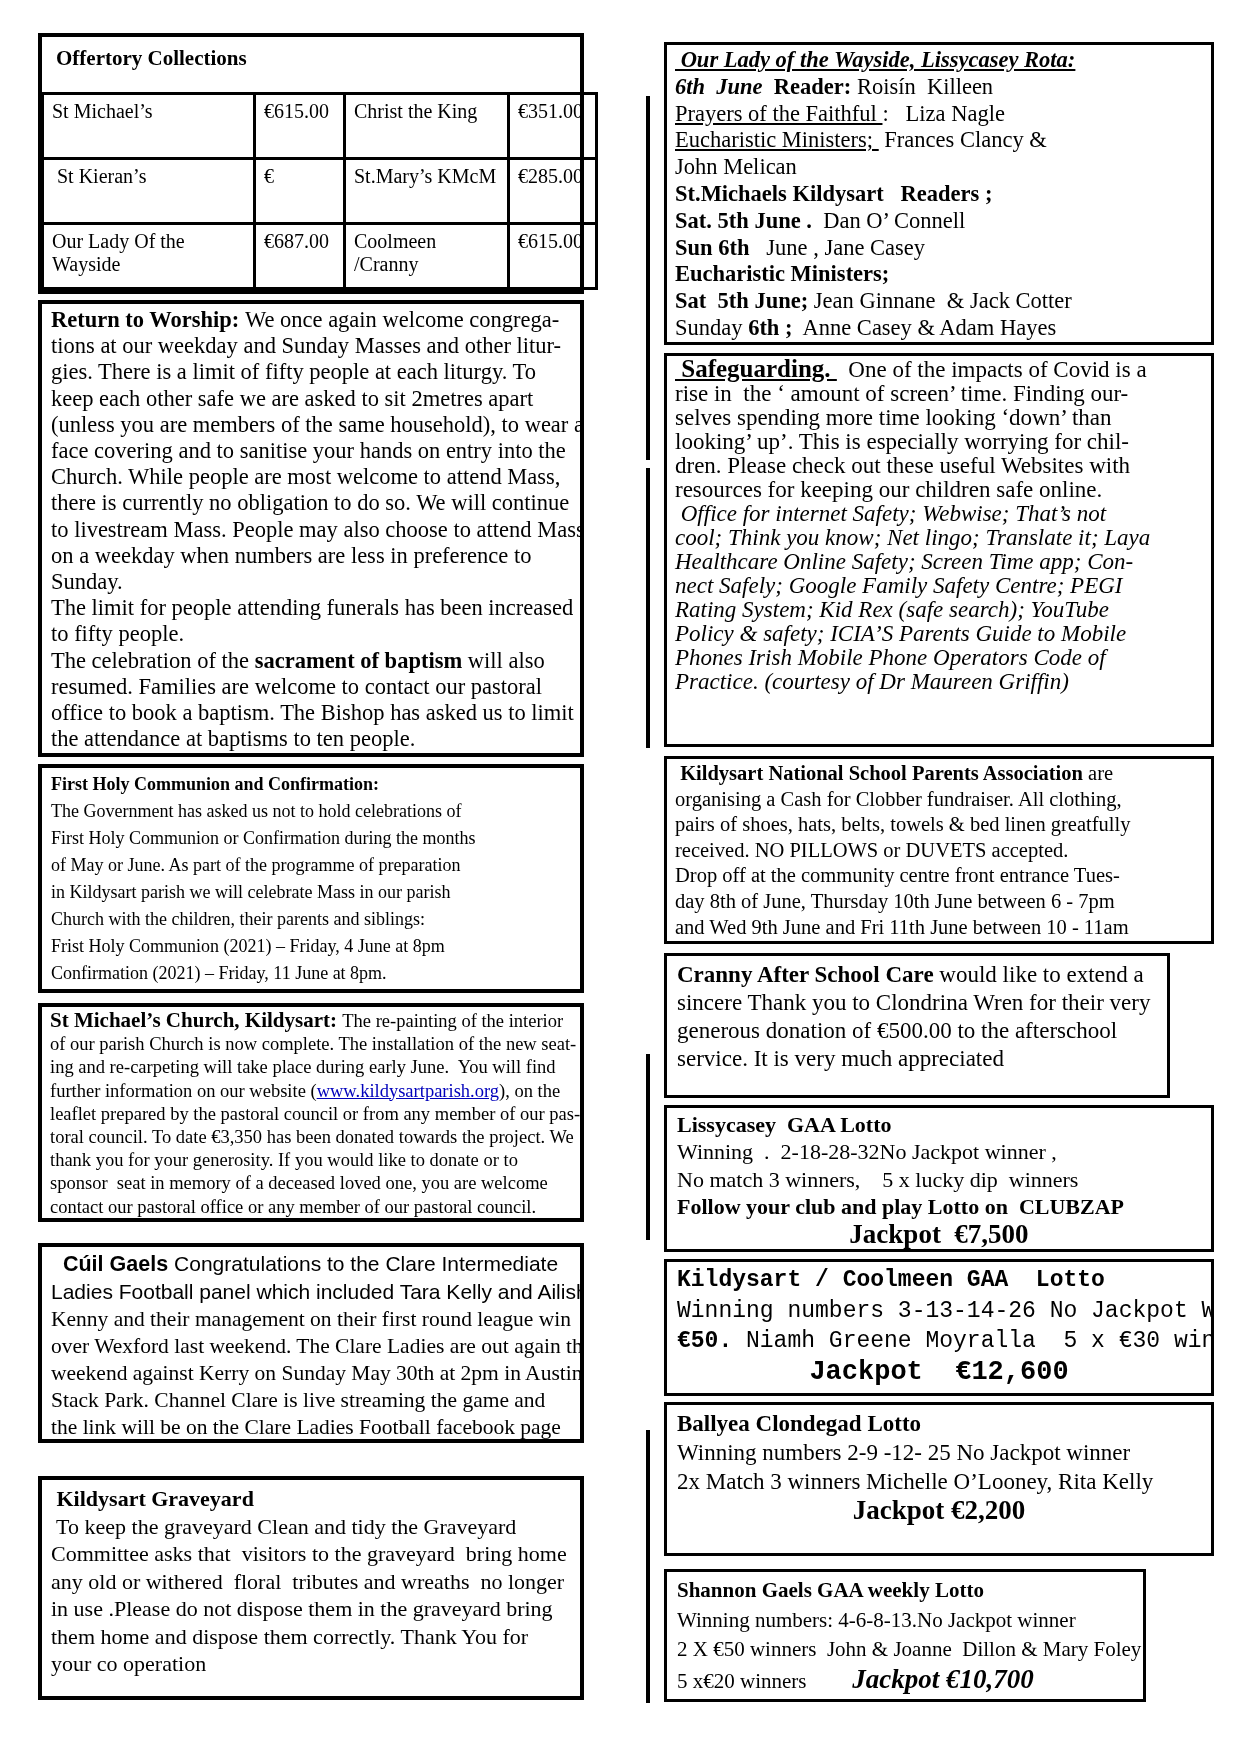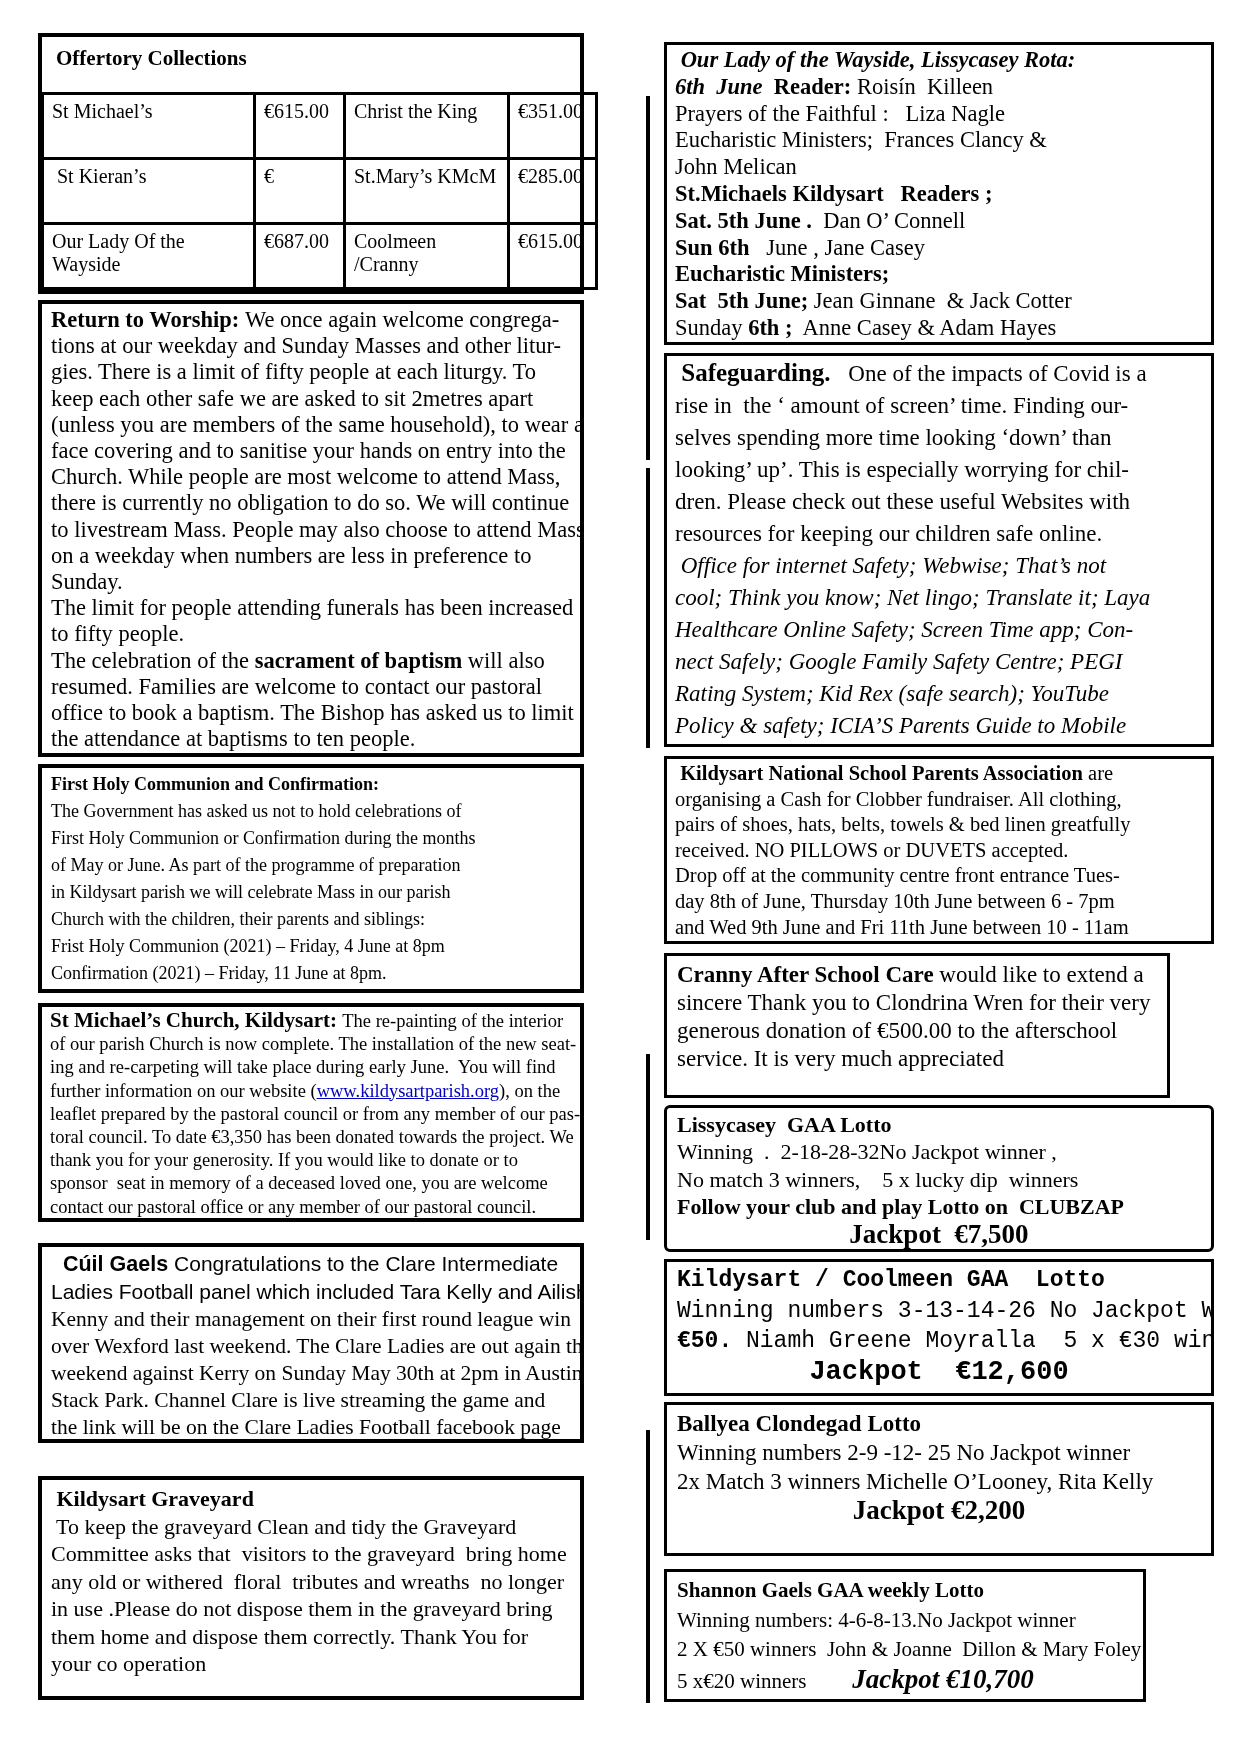--- a/index.html
+++ b/index.html
@@ -4,21 +4,21 @@
 <style>
   html,body{margin:0;padding:0;background:#ffffff;}
   #page{position:relative;width:1235px;height:1748px;background:#ffffff;color:#000;
         font-family:"Liberation Serif",serif;}
   .box{position:absolute;box-sizing:border-box;background:#fff;border:3px solid #000;
        overflow:hidden;color:#000;}
   .lbox{border-width:4px;}
   .line{white-space:pre;}
   .b{font-weight:700;}
   .i{font-style:italic;}
-  .u{}
+  .u{text-decoration:underline;}
   .sans{font-family:"Liberation Sans",sans-serif;}
   .link{color:#0000bb;text-decoration:underline;cursor:pointer;}
   .vbar{position:absolute;left:646px;width:4px;background:#000;}
 
   
   #box-offertory{left:38px;top:33px;width:546px;height:261px;overflow:visible;}
   #offertory-title{position:absolute;left:14px;top:9px;font-size:21px;font-weight:700;}
   #offertory-table{position:absolute;left:-1px;top:55px;width:554px;border-collapse:collapse;
                    table-layout:fixed;font-size:20px;}
   #offertory-table td{border:3px solid #000;vertical-align:top;padding:5px 8px;
@@ -26,24 +26,24 @@
 
   
   #box-worship{left:38px;top:300px;width:546px;height:457px;font-size:22.5px;line-height:26.2px;padding:3px 9px;}
   #box-communion{left:38px;top:764px;width:546px;height:229px;font-size:18px;line-height:27px;padding:3px 9px;}
   #box-stmichaels{left:38px;top:1003px;width:546px;height:219px;font-size:18.5px;line-height:23.2px;padding:2px 8px;}
   #box-cuilgaels{left:38px;top:1243px;width:546px;height:200px;font-size:21.5px;line-height:27px;padding:3px 9px;}
   #box-graveyard{left:38px;top:1476px;width:546px;height:224px;font-size:22px;line-height:27.5px;padding:5px 9px;}
 
   
   #box-rota{left:664px;top:42px;width:550px;height:303px;font-size:22.5px;line-height:26.8px;padding:2px 8px;}
-  #box-safeguarding{left:664px;top:353px;width:550px;height:394px;font-size:23px;line-height:32px;padding:1px 8px;}
+  #box-safeguarding{left:664px;top:353px;width:550px;height:394px;font-size:23px;line-height:24px;padding:1px 8px;}
   #box-parents{left:664px;top:756px;width:550px;height:188px;font-size:20.5px;line-height:25.6px;padding:2px 8px;}
   #box-cranny{left:664px;top:953px;width:506px;height:145px;font-size:23px;line-height:28px;padding:5px 10px;}
-  #box-lissycasey{left:664px;top:1105px;width:550px;height:147px;font-size:22px;line-height:27.4px;padding:3px 10px;border-radius:6px;}
+  #box-lissycasey{left:664px;top:1105px;width:550px;height:147px;font-size:22px;line-height:27.4px;padding:3px 10px;}
   #box-coolmeen{left:664px;top:1259px;width:550px;height:137px;font-size:23px;line-height:30.5px;padding:3px 10px;font-family:Liberation Mono, monospace;}
   #box-ballyea{left:664px;top:1402px;width:550px;height:154px;font-size:23px;line-height:29px;padding:4px 10px;}
   #box-shannon{left:664px;top:1569px;width:482px;height:133px;font-size:21px;line-height:29.5px;padding:4px 10px;}
 </style>
 </head>
 <body>
 
 <div id="page">
 
   <section class="box lbox" id="box-offertory">

